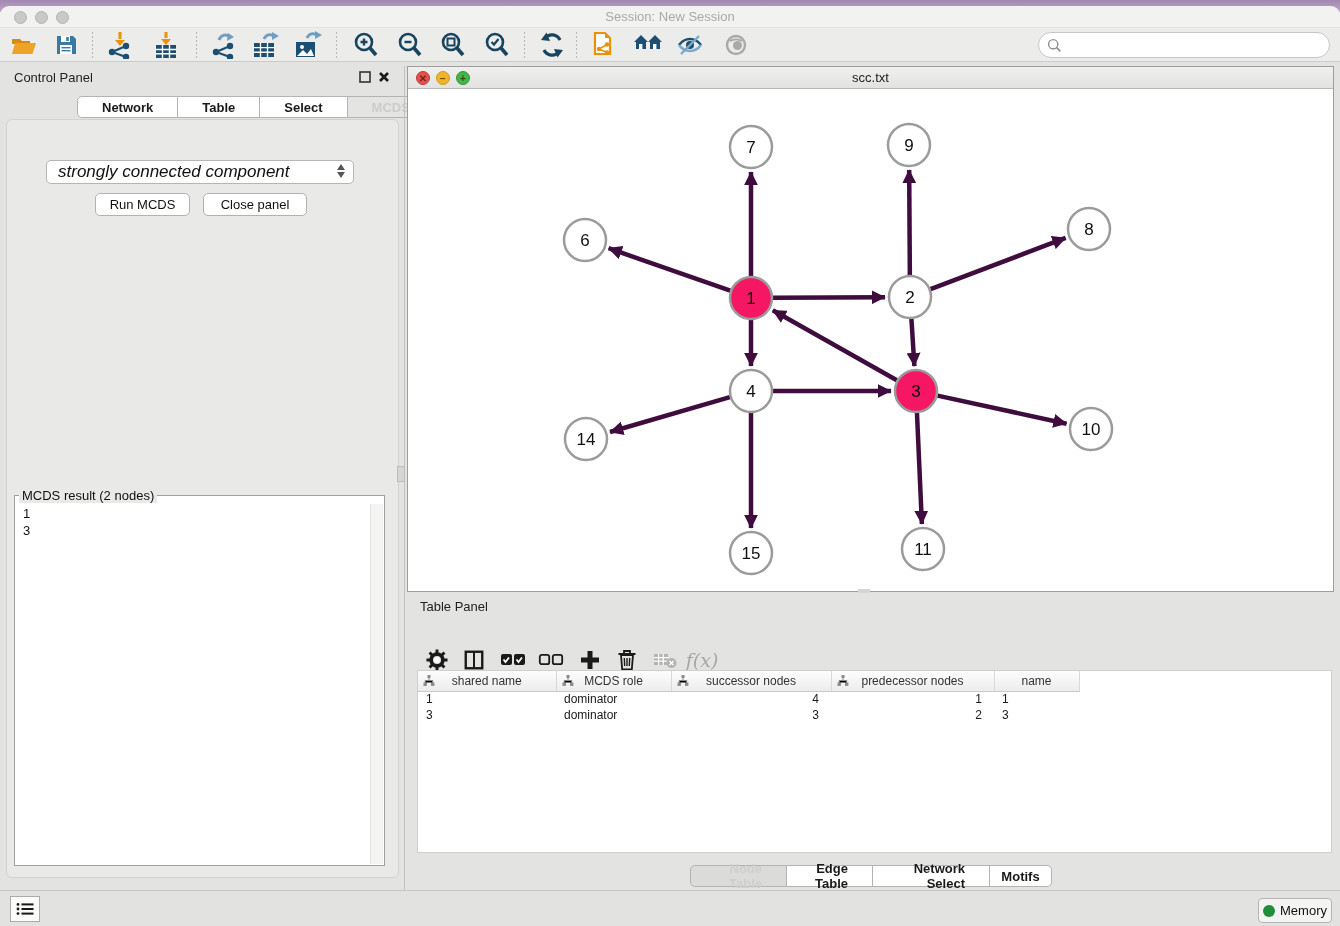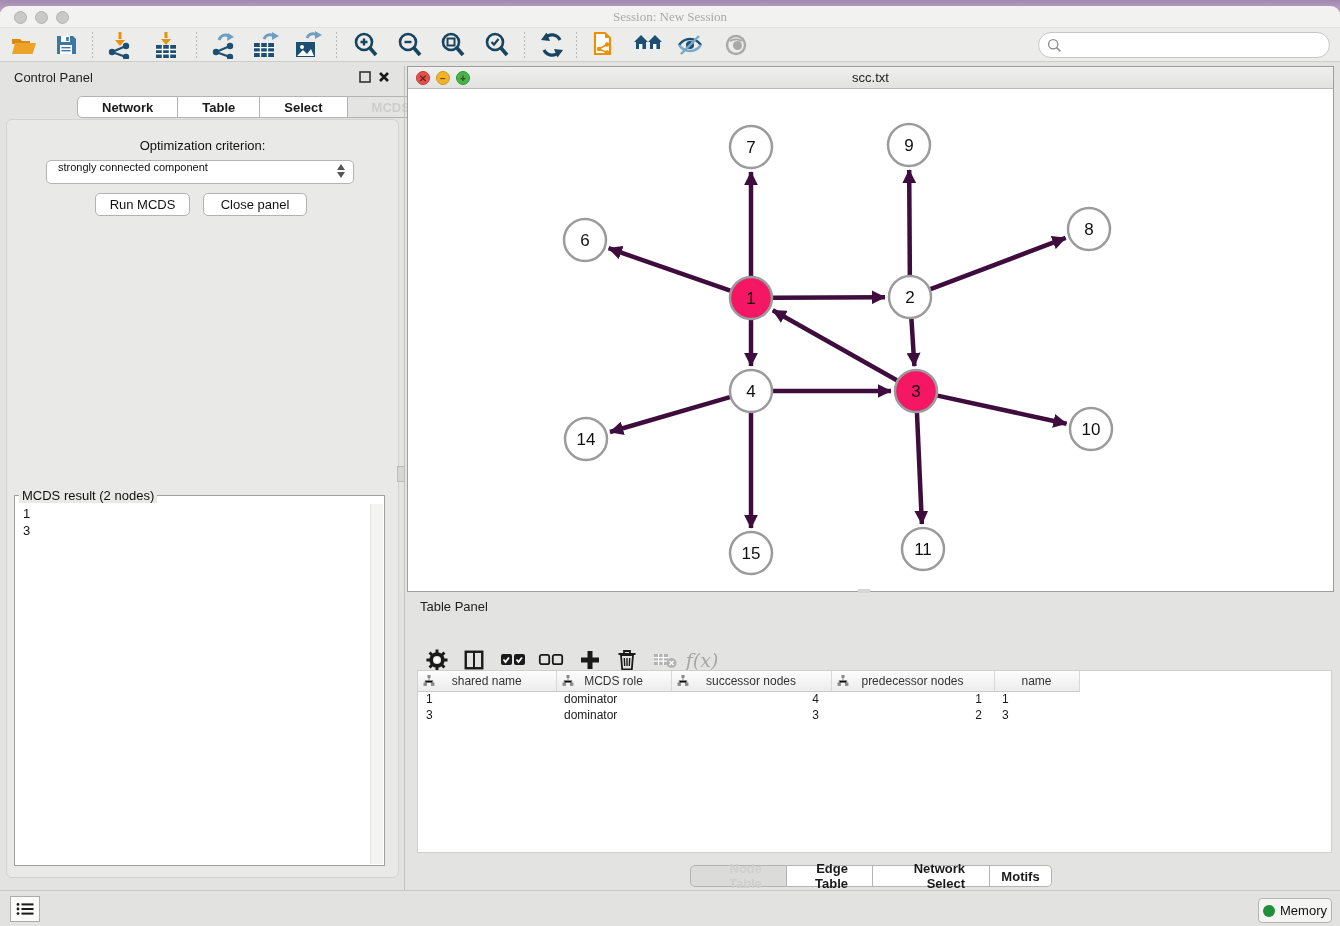--- a/index.html
+++ b/index.html
@@ -6,21 +6,21 @@
   html,body { width:1340px; height:926px; font-family:"Liberation Sans", sans-serif; }
   #app { position:relative; width:1340px; height:926px; background:#e3e3e1; overflow:hidden; }
 
   
   .desktop-strip { position:absolute; left:0; top:0; width:1340px; height:12px;
                    background:linear-gradient(#a188ae,#bfa5ca); }
   .titlebar { position:absolute; left:0; top:6px; width:1340px; height:22px;
               background:#f2f2f0; border-radius:9px 9px 0 0; border-bottom:1px solid #e2e2e0; }
   .tl-dot { position:absolute; top:5px; width:13px; height:13px; border-radius:50%;
             background:#c9c9c9; border:1px solid #b3b3b3; }
-  .win-title { position:absolute; left:0; right:0; top:3px; text-align:center; font-size:13px; color:#a9a9a9;font-family:Liberation Serif, serif; }
+  .win-title { position:absolute; left:0; right:0; top:3px; text-align:center; font-size:13px; color:#a9a9a9; }
 
   
   .toolbar { position:absolute; left:0; top:28px; width:1340px; height:34px;
              background:#ececea; border-bottom:1px solid #cccccb; }
   .tb-icon { position:absolute; top:2px; width:32px; height:30px; display:flex;
              align-items:center; justify-content:center; cursor:default; }
   .tb-sep { position:absolute; top:4px; width:1px; height:26px;
             background:repeating-linear-gradient(#b9b9b9 0 2px, transparent 2px 4px); }
   .searchbox { position:absolute; right:10px; top:4px; width:292px; height:26px;
                background:#fff; border:1px solid #c6c6c6; border-radius:13px;
@@ -36,22 +36,22 @@
   .tabbtn { height:22px; border:1px solid #b3b3b3; border-left-width:0; background:#fff;
             font-size:13px; font-weight:bold; color:#1a1a1a; display:flex; align-items:center;
             justify-content:center; padding:0 24px;text-align:right; }
   .tabbtn:first-child { border-left-width:1px; border-radius:5px 0 0 5px; }
   .tabbtn:last-child { border-radius:0 5px 5px 0; }
   .tabbtn.active-dim { background:#e4e4e2; color:#cccccc; }
   .cp-body { position:absolute; left:6px; top:119px; width:393px; height:759px;
              background:#e9e9e7; border:1px solid #d2d2d0; border-radius:6px; }
   .opt-label { position:absolute; left:0; width:100%; top:18px; text-align:center; font-size:13px; color:#111; }
   .dropdown { position:absolute; left:39px; top:40px; width:308px; height:24px; background:#fff;
-              border:1px solid #b5b5b5; border-radius:5px; display:flex; align-items:flex-start;
-              font-size:11px; color:#111; padding-left:11px; }
+              border:1px solid #b5b5b5; border-radius:5px; display:flex; align-items:center;
+              font-size:17px; color:#111; padding-left:11px;font-style:italic; }
   .dd-arrows { position:absolute; right:8px; top:3px; display:flex; flex-direction:column; gap:2px; }
   .dd-arrows .up { width:0;height:0;border-left:4px solid transparent;border-right:4px solid transparent;border-bottom:6px solid #555; }
   .dd-arrows .dn { width:0;height:0;border-left:4px solid transparent;border-right:4px solid transparent;border-top:6px solid #555; }
   .cp-btn { position:absolute; top:73px; height:23px; background:#fff; border:1px solid #b2b2b2;
             border-radius:5px; font-size:13px; color:#111; font-family:"Liberation Sans",sans-serif; }
   .mcds-fieldset { position:absolute; left:7px; top:368px; width:371px; height:378px;
                    border:1px solid #a0a0a0; background:#fff; }
   .mcds-fieldset legend { font-size:13px; color:#111; margin-left:4px; padding:0 3px; background:#e9e9e7; }
   .mcds-items { position:absolute; left:8px; top:2px; font-size:13px; color:#111; line-height:17px; }
   .mcds-scroll { position:absolute; right:1px; top:1px; bottom:1px; width:13px; background:#f4f4f3; border-left:1px solid #e2e2e1; }
@@ -298,21 +298,20 @@
   </div>
 
   <div class="cp-tabs">
     <div class="tabbtn">Network</div>
     <div class="tabbtn">Table</div>
     <div class="tabbtn">Select</div>
     <div class="tabbtn active-dim">MCDS</div>
   </div>
 
   <div class="cp-body">
-    <div class="opt-label">Optimization criterion:</div>
     <div class="dropdown">
       <span>strongly connected component</span>
       <span class="dd-arrows">
           <span class="up"></span>
           <span class="dn"></span>
         </span>
     </div>
     <button class="cp-btn" style="left:88px; width:95px">Run MCDS</button>
     <button class="cp-btn" style="left:196px; width:104px">Close panel</button>
     <fieldset class="mcds-fieldset">

